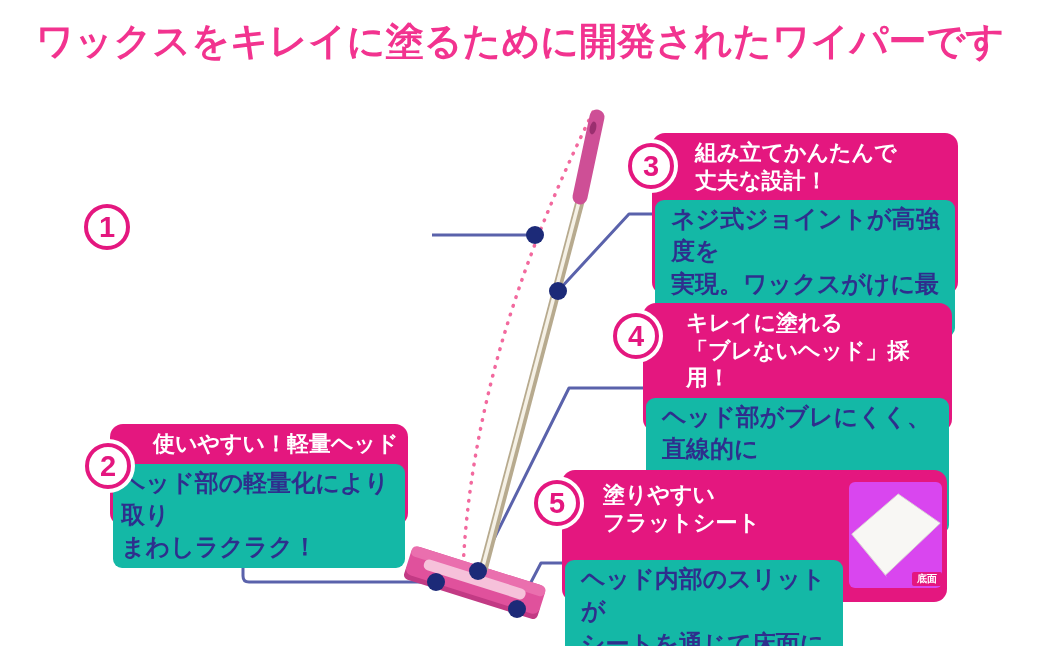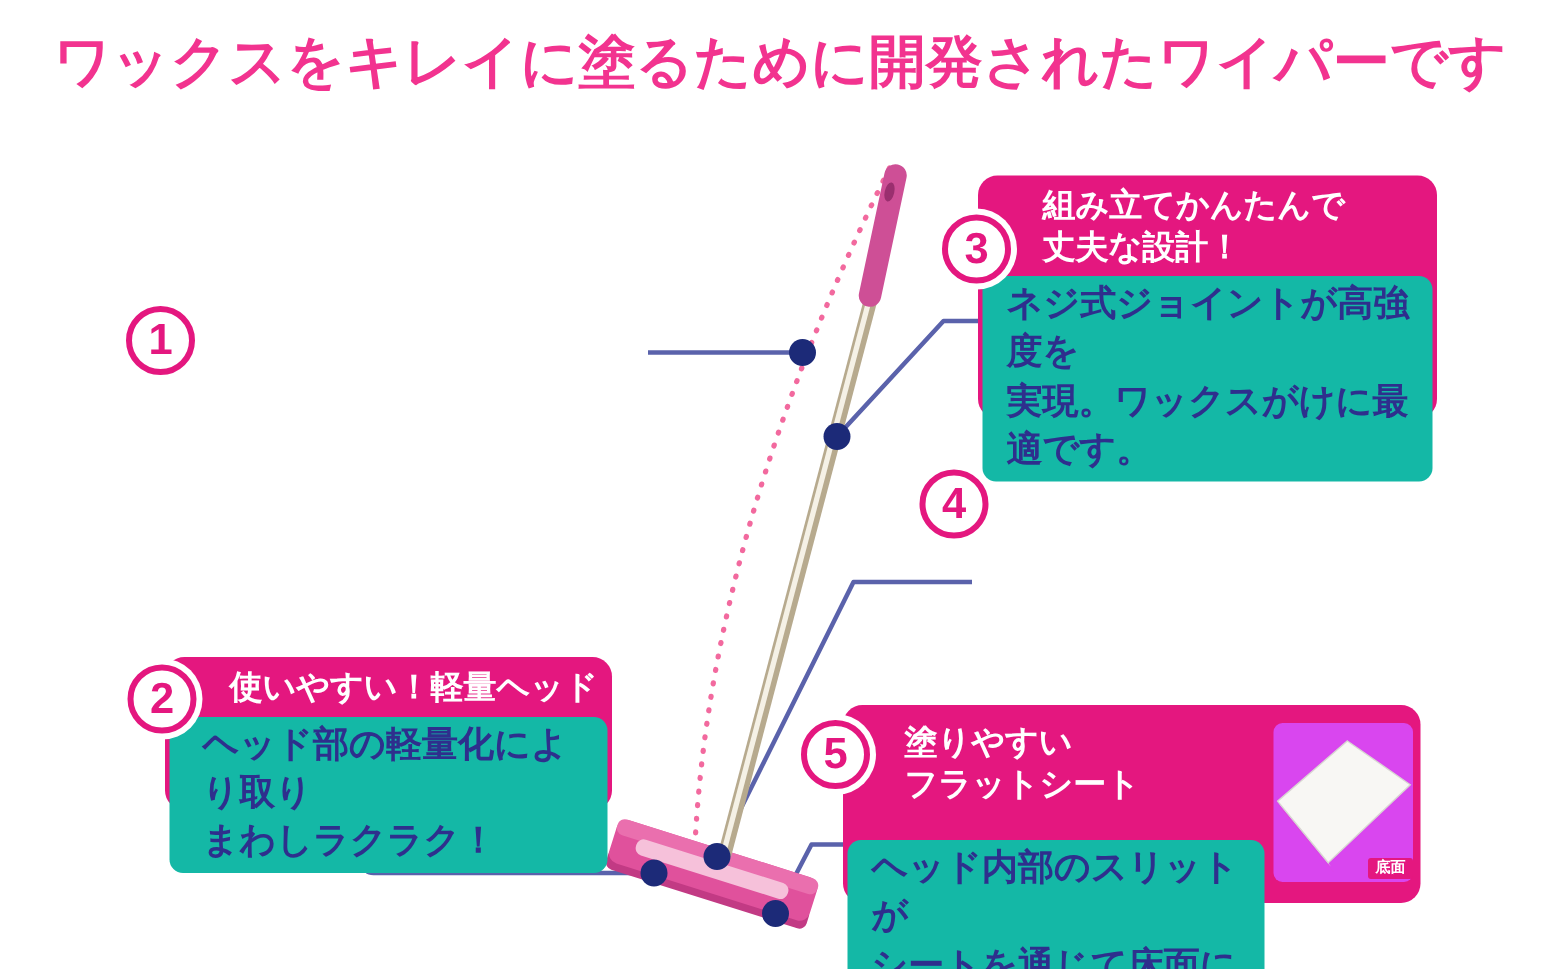--- a/index.html
+++ b/index.html
@@ -29,23 +29,23 @@
   .co-header{
     color:#fff;font-weight:800;font-size:22px;line-height:1.25;
     padding:6px 6px 6px 40px;white-space:pre-line;
   }
   .co-body{
     background:#14b8a6;border-radius:9px;color:var(--navy);font-weight:700;
     font-size:24px;line-height:1.35;padding:3px 8px 4px 16px;white-space:pre-line;flex:1;
   }
   .c1{left:110px;top:192px;width:322px;height:100px;}
   .c1 .co-body{padding-left:22px;}
-  .c2{left:110px;top:438px;width:298px;height:102px;}
-  .c2 .co-body{padding-left:22px;}
-  .c3{left:652px;top:117px;width:306px;height:162px;}
+  .c2{left:110px;top:424px;width:298px;height:102px;}
+  .c2 .co-body{padding-left:8px;}
+  .c3{left:652px;top:133px;width:306px;height:162px;}
   .c4{left:643px;top:303px;width:309px;height:129px;}
   .c5{left:562px;top:470px;width:385px;height:132px;flex-direction:row;padding:3px;}
   .co5-left{width:278px;display:flex;flex-direction:column;box-sizing:border-box;gap:16px;}
   .co5-left .co-header{padding:8px 4px 8px 38px;}
   .co5-image{
     position:relative;flex:1;background:#d946ef;border-radius:6px;margin:9px 2px 11px 6px;
   }
   .co5-image svg{display:block;width:100%;height:100%;}
   .co5-label{
     position:absolute;right:0px;bottom:2px;background:var(--pink);color:#fff;
@@ -103,20 +103,26 @@
 まわしラクラク！</div>
   </div>
 
   <div class="callout c3">
     <div class="co-header">組み立てかんたんで
 丈夫な設計！</div>
     <div class="co-body">ネジ式ジョイントが高強度を
 実現。ワックスがけに最適です。</div>
   </div>
 
+  <div class="callout c4">
+    <div class="co-header">キレイに塗れる
+「ブレないヘッド」採用！</div>
+    <div class="co-body">ヘッド部がブレにくく、直線的に
+ワックスがかけられます。</div>
+  </div>
 
   <div class="callout c5">
     <div class="co5-left">
       <div class="co-header">塗りやすい
 フラットシート</div>
       <div class="co-body">ヘッド内部のスリットが
 シートを通じて床面にフィット</div>
     </div>
     <div class="co5-image">
       <svg viewBox="0 0 102 110">

